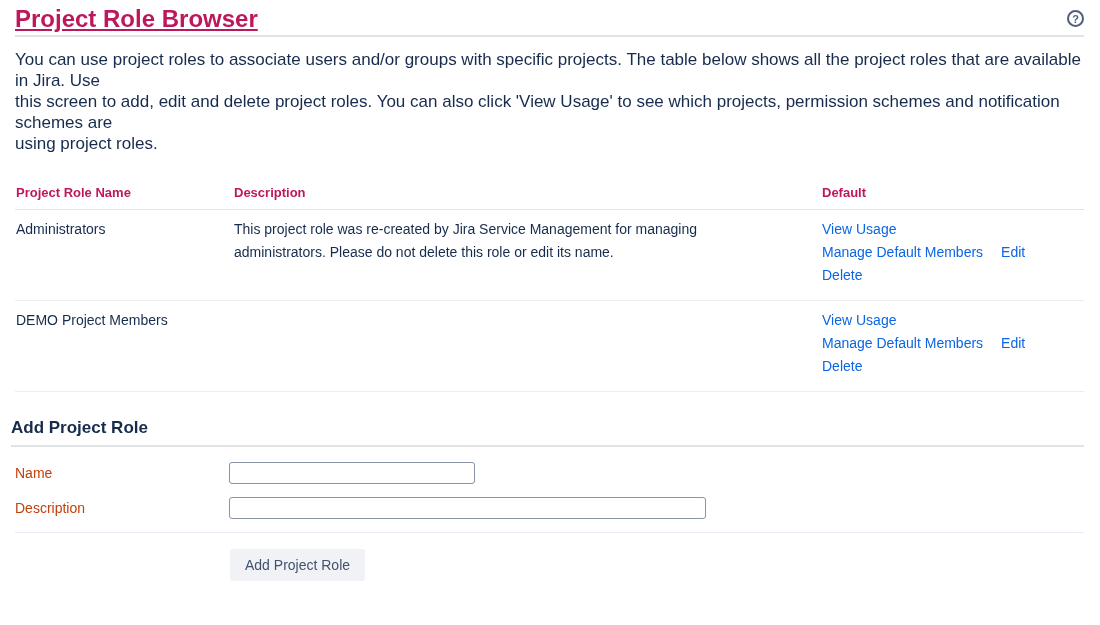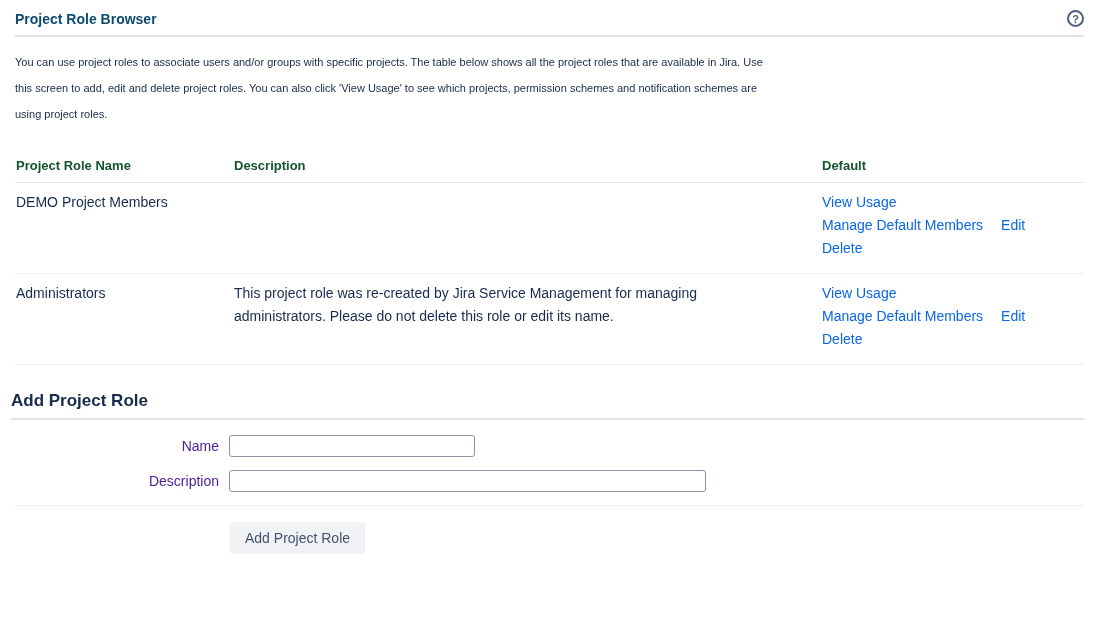--- a/index.html
+++ b/index.html
@@ -12,47 +12,47 @@
   }
   .page { padding: 9px 16px 0 15px; }
 
   
   .title-row {
     display: flex; justify-content: space-between; align-items: flex-start;
     border-bottom: 2px solid #E0E2E6;
     padding-bottom: 6px;
   }
   h1.page-title {
-    margin: 0; font-size: 14px; font-weight: 700; color: #0c4a6e; line-height: 20px;
+    margin: 0; font-size: 24px; font-weight: 700; color: #be185d; line-height: 20px; text-decoration: underline;
   }
   .help-icon {
     width: 17px; height: 17px; margin-top: 1px;
     border: 2px solid #505F79; border-radius: 50%;
     color: #505F79; font-size: 11px; font-weight: 700;
     display: flex; align-items: center; justify-content: center;
     cursor: pointer; user-select: none;
   }
 
   
   .intro {
     margin: 12px 0 0 0;
-    font-size: 11px; line-height: 26px; color: #172B4D;
+    font-size: 17px; line-height: 21px; color: #172B4D;
     white-space: pre-line;
   }
 
   
   table.roles {
     margin-top: 22px;
     width: 100%;
     border-collapse: collapse;
     table-layout: fixed;
   }
   table.roles th {
     text-align: left;
-    font-size: 13px; font-weight: 700; color: #14532d;
+    font-size: 13px; font-weight: 700; color: #be185d;
     padding: 9px 0 9px 1px;
     border-bottom: 1px solid #E2E4E9;
   }
   th.col-name { width: 218px; }
   th.col-desc { width: 588px; }
   table.roles td {
     vertical-align: top;
     font-size: 14px; line-height: 23px; color: #172B4D;
     padding: 8px 0 13px 1px;
     border-bottom: 1px solid #ECEDF0;
@@ -67,22 +67,22 @@
   
   h2.add-heading {
     margin: 26px 0 0 -4px;
     font-size: 17px; font-weight: 700; color: #172B4D;
     padding-bottom: 7px;
     border-bottom: 2px solid #E0E2E6;
   }
   .add-form { margin-top: 15px; }
   .form-row { display: flex; align-items: center; margin-bottom: 13px; }
   .form-row label {
-    width: 214px; text-align: right; padding-right: 10px;
-    font-size: 14px; color: #4c1d95;
+    width: 214px; padding-right: 10px;
+    font-size: 14px; color: #c2410c;
   }
   .form-row input {
     height: 22px;
     border: 1px solid #8993A4; border-radius: 3px;
     font-family: "Liberation Sans", sans-serif; font-size: 13px;
     padding: 0 5px; color: #172B4D; background: #fff;
   }
   input.name-input { width: 246px; }
   input.desc-input { width: 477px; }
   .form-divider { border-top: 1px solid #E7EDF6; margin-top: 13px; }
@@ -111,34 +111,34 @@
   <table class="roles">
     <thead>
       <tr>
         <th class="col-name">Project Role Name</th>
         <th class="col-desc">Description</th>
         <th class="col-actions">Default</th>
       </tr>
     </thead>
     <tbody>
       <tr>
-        <td class="role-name">DEMO Project Members</td>
-        <td class="role-desc"></td>
+        <td class="role-name">Administrators</td>
+        <td class="role-desc">This project role was re-created by Jira Service Management for managing
+administrators. Please do not delete this role or edit its name.</td>
         <td class="actions">
           <div class="aline"><a href="#">View Usage</a></div>
           <div class="aline">
             <a href="#">Manage Default Members</a><a href="#" class="edit-link">Edit</a>
           </div>
           <div class="aline"><a href="#">Delete</a></div>
         </td>
       </tr>
       <tr>
-        <td class="role-name">Administrators</td>
-        <td class="role-desc">This project role was re-created by Jira Service Management for managing
-administrators. Please do not delete this role or edit its name.</td>
+        <td class="role-name">DEMO Project Members</td>
+        <td class="role-desc"></td>
         <td class="actions">
           <div class="aline"><a href="#">View Usage</a></div>
           <div class="aline">
             <a href="#">Manage Default Members</a><a href="#" class="edit-link">Edit</a>
           </div>
           <div class="aline"><a href="#">Delete</a></div>
         </td>
       </tr>
     </tbody>
   </table>

